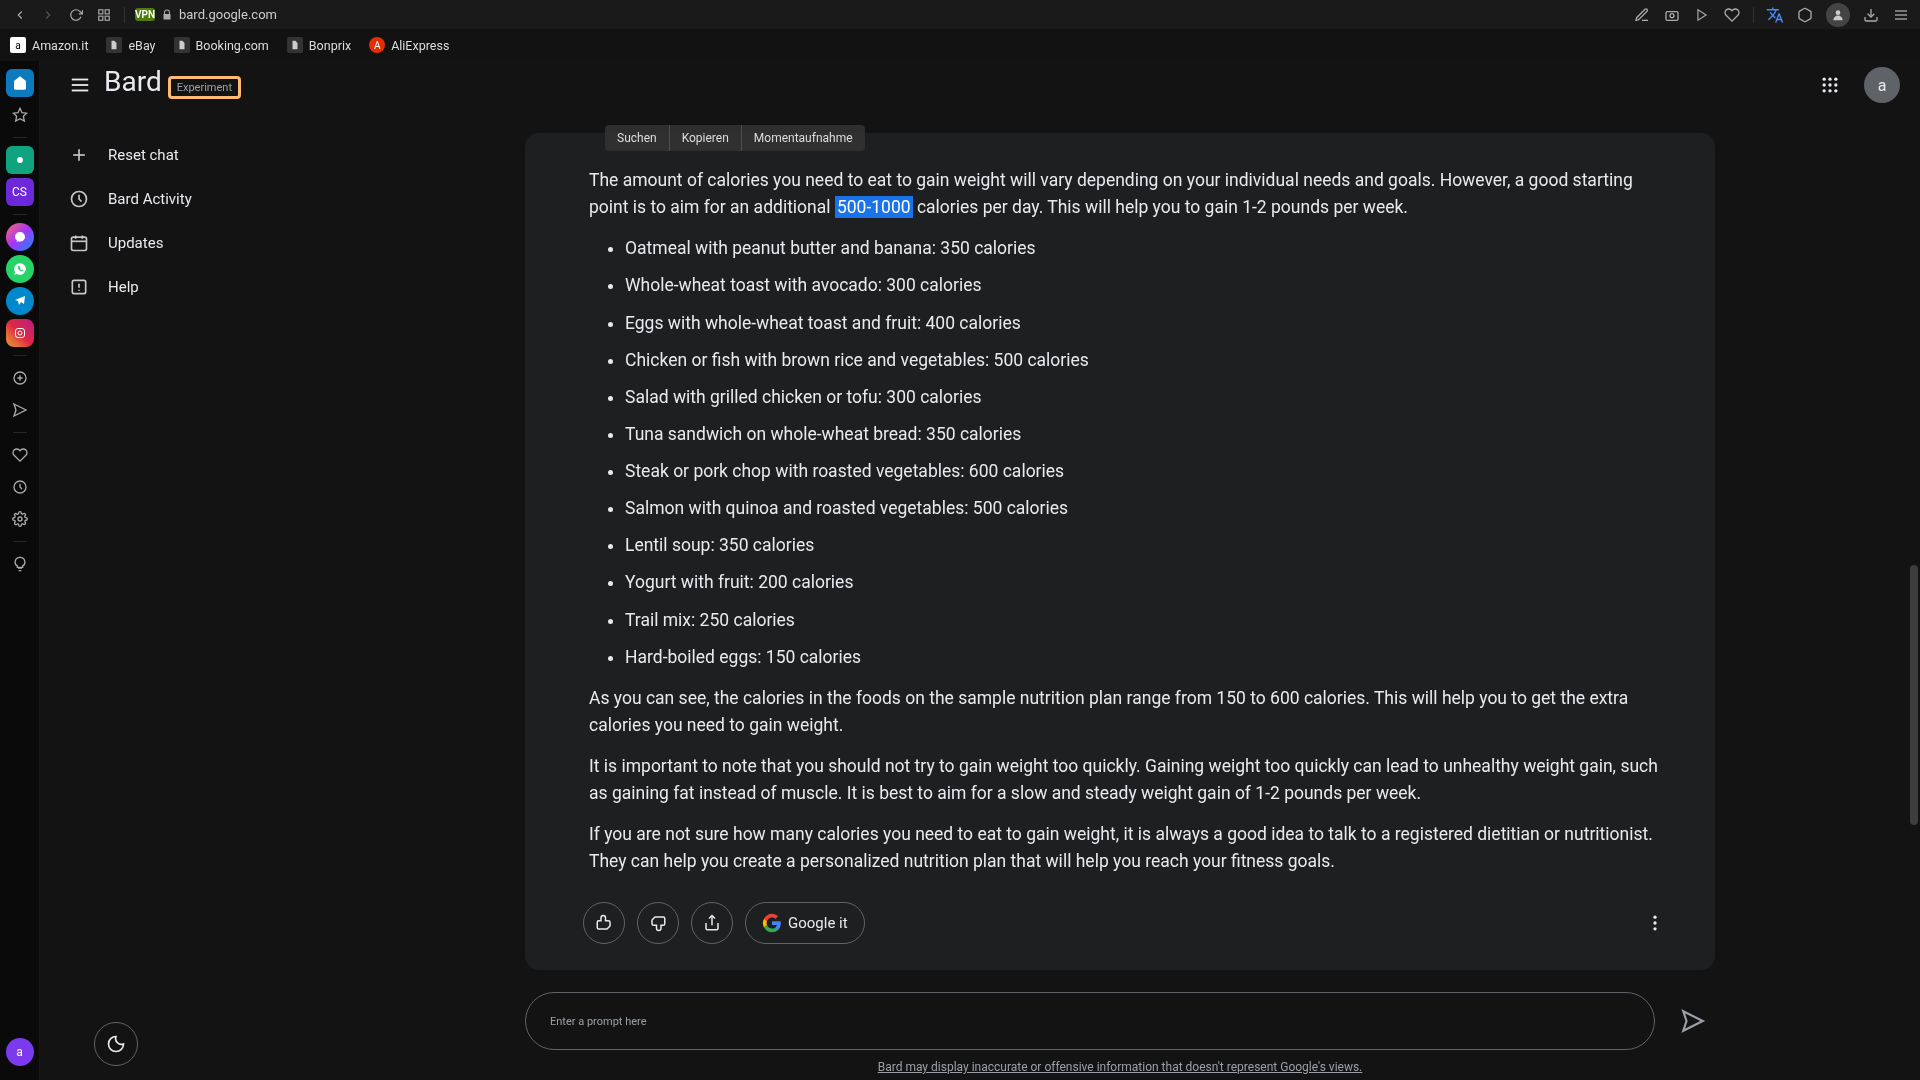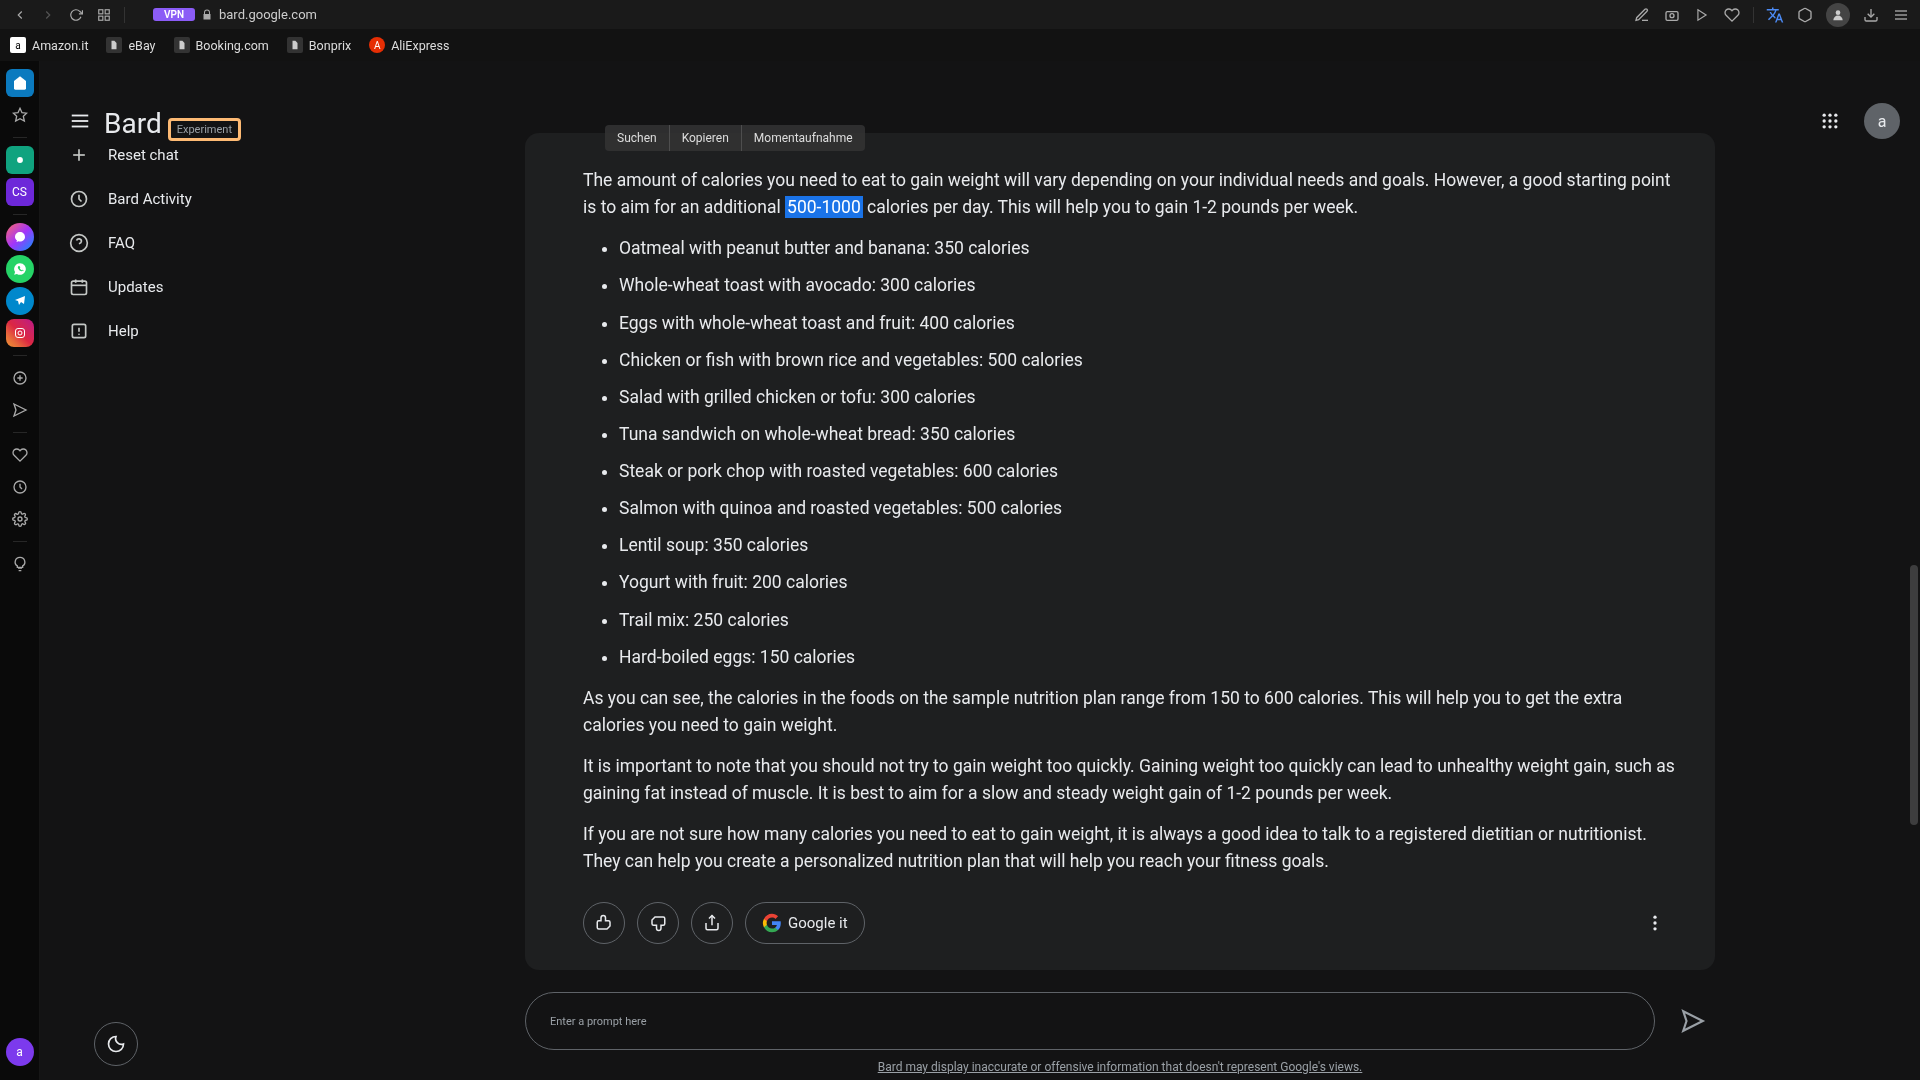--- a/index.html
+++ b/index.html
@@ -2,56 +2,56 @@
 <html><head>
 <meta charset="utf-8">
 <style>
 * { margin: 0; padding: 0; box-sizing: border-box; font-family: 'Google Sans', -apple-system, BlinkMacSystemFont, 'Segoe UI', Roboto, sans-serif; }
 html, body { width: 1920px; height: 1080px; overflow: hidden; background: #0a0a0a; color: #e8eaed; }
 
 
 .browser-top { height: 29px; background: #1a1a1a; display: flex; align-items: center; padding: 0 10px; gap: 8px; }
 .nav-btn { width: 20px; height: 20px; display: flex; align-items: center; justify-content: center; color: #aaa; cursor: pointer; }
 .url-bar { display: flex; align-items: center; gap: 6px; font-size: 13px; color: #ccc; }
-.vpn-badge { background: #8b5cf6; color: #fff; font-size: 10px; font-weight: 600; padding: 1px 11px; border-radius: 3px; margin-left: 18px; }
+.vpn-badge { background: #4d7c0f; color: #fff; font-size: 10px; font-weight: 600; padding: 1px 0; border-radius: 3px; }
 .top-right { margin-left: auto; display: flex; align-items: center; gap: 12px; }
 .top-right .icon { color: #aaa; width: 18px; height: 18px; display: flex; align-items: center; justify-content: center; }
 .avatar-sm { width: 24px; height: 24px; border-radius: 50%; background: #444; display:flex;align-items:center;justify-content:center;font-size:11px;}
 .bookmark-bar { height: 32px; background: #121212; display: flex; align-items: center; padding: 0 10px; gap: 18px; }
 .bm-item { display: flex; align-items: center; gap: 6px; font-size: 12.5px; color: #ddd; cursor: pointer; }
 .bm-ico { width: 16px; height: 16px; border-radius: 2px; display:inline-flex;align-items:center;justify-content:center;font-size:10px;}
 
 
 .left-rail { position: absolute; left: 0; top: 61px; bottom: 0; width: 40px; background: #0a0a0a; border-right: 1px solid rgba(255,255,255,0.05); display: flex; flex-direction: column; align-items: center; padding-top: 8px; gap: 4px; }
 .rail-ico { width: 28px; height: 28px; border-radius: 6px; display: flex; align-items: center; justify-content: center; cursor: pointer; font-size: 14px;}
 .rail-sep { width: 14px; height: 1px; background: rgba(255,255,255,0.12); margin: 4px 0;}
 .rail-bottom { margin-top: auto; margin-bottom: 14px; }
 
 
 .app { position: absolute; left: 40px; right: 0; top: 61px; bottom: 0; background: #131314; display: flex; }
-.topbar { position: absolute; left: 0; right: 0; top: 16px; height: 64px; display: flex; align-items: flex-end; padding: 0 20px; z-index: 10; }
+.topbar { position: absolute; left: 0; right: 0; top: 4px; height: 64px; display: flex; align-items: flex-start; padding: 0 20px; z-index: 10; }
 .hamburger { width: 40px; height: 40px; display: flex; align-items: center; justify-content: center; color: #e8eaed; cursor: pointer; }
 .logo { display: flex; align-items: baseline; gap: 6px; margin-left: 4px; }
 .logo-text { font-size: 28px; font-weight: 400; color: #e8eaed; }
 .exp-badge { font-size: 11px; color: #9aa0a6; border: 3px solid #fdba74; border-radius: 4px; padding: 2px 6px; }
 .topbar-right { margin-left: auto; display: flex; align-items: center; gap: 14px; }
 .apps-grid { width: 40px; height: 40px; display: flex; align-items: center; justify-content: center; cursor: pointer; }
 .avatar-circ { width: 36px; height: 36px; border-radius: 50%; background: #5f6368; display: flex; align-items: center; justify-content: center; font-size: 16px; color: #e8eaed; cursor: pointer; }
 
 
 .sidebar { width: 280px; padding-top: 72px; padding-left: 14px; }
 .side-item { display: flex; align-items: center; gap: 18px; height: 44px; padding: 0 14px; border-radius: 22px; cursor: pointer; font-size: 15px; color: #e8eaed; }
 .side-ico { width: 22px; height: 22px; display: flex; align-items: center; justify-content: center; color: #c4c7c5; }
 
 
 .main { flex: 1; position: relative; padding-top: 64px; display: flex; flex-direction: column; align-items: center; }
 .scroll-area { width: 100%; flex: 1; overflow-y: auto; display: flex; justify-content: center; position: relative; }
 .response-card { width: 1190px; background: #1e1f20; border-radius: 14px; padding: 20px 40px 26px 40px; margin-top: 8px; margin-bottom: 20px; position: relative; }
 .spark { position: absolute; left: -48px; top: 8px; width: 42px; height: 42px; display:flex;align-items:center;justify-content:center;}
-.resp-text { font-size: 17.5px; line-height: 1.55; color: #e8eaed; }
+.resp-text { font-size: 17.5px; line-height: 1.55; color: #e8eaed; margin-left: 6px; }
 .resp-text p { margin: 14px 0; }
 .resp-text ul { margin: 14px 0 14px 36px; }
 .resp-text li { margin: 10px 0; }
 .hl { background: #1a73e8; color: #fff; padding: 1px 2px; }
 .actions { display: flex; align-items: center; gap: 12px; margin-top: 26px; }
 .act-btn { height: 42px; min-width: 42px; border: 1px solid #5f6368; border-radius: 21px; background: transparent; color: #e8eaed; display: flex; align-items: center; justify-content: center; padding: 0 10px; cursor: pointer; font-size: 15px; gap:6px;}
 .google-it { padding: 0 16px; }
 .g-ico { width: 20px; height: 20px; }
 .more-vert { margin-left: auto; width: 40px; height: 40px; display:flex;align-items:center;justify-content:center;cursor:pointer;color:#e8eaed;}
 
@@ -327,30 +327,20 @@
       <span>Reset chat</span>
     </div>
     <div class="side-item">
       <span class="side-ico">
           <svg width="20" height="20" viewBox="0 0 24 24" fill="none" stroke="currentColor" stroke-width="2">
             <circle cx="12" cy="12" r="9"></circle>
             <polyline points="12 7 12 12 15 15"></polyline>
           </svg>
         </span>
       <span>Bard Activity</span>
-    </div>
-    <div class="side-item">
-      <span class="side-ico">
-          <svg width="20" height="20" viewBox="0 0 24 24" fill="none" stroke="currentColor" stroke-width="2">
-            <circle cx="12" cy="12" r="10"></circle>
-            <path d="M9.09 9a3 3 0 015.83 1c0 2-3 3-3 3"></path>
-            <line x1="12" y1="17" x2="12" y2="17"></line>
-          </svg>
-        </span>
-      <span>FAQ</span>
     </div>
     <div class="side-item">
       <span class="side-ico">
           <svg width="20" height="20" viewBox="0 0 24 24" fill="none" stroke="currentColor" stroke-width="2">
             <rect x="3" y="5" width="18" height="16" rx="2"></rect>
             <line x1="3" y1="10" x2="21" y2="10"></line>
             <line x1="8" y1="3" x2="8" y2="7"></line>
             <line x1="16" y1="3" x2="16" y2="7"></line>
           </svg>
         </span>

